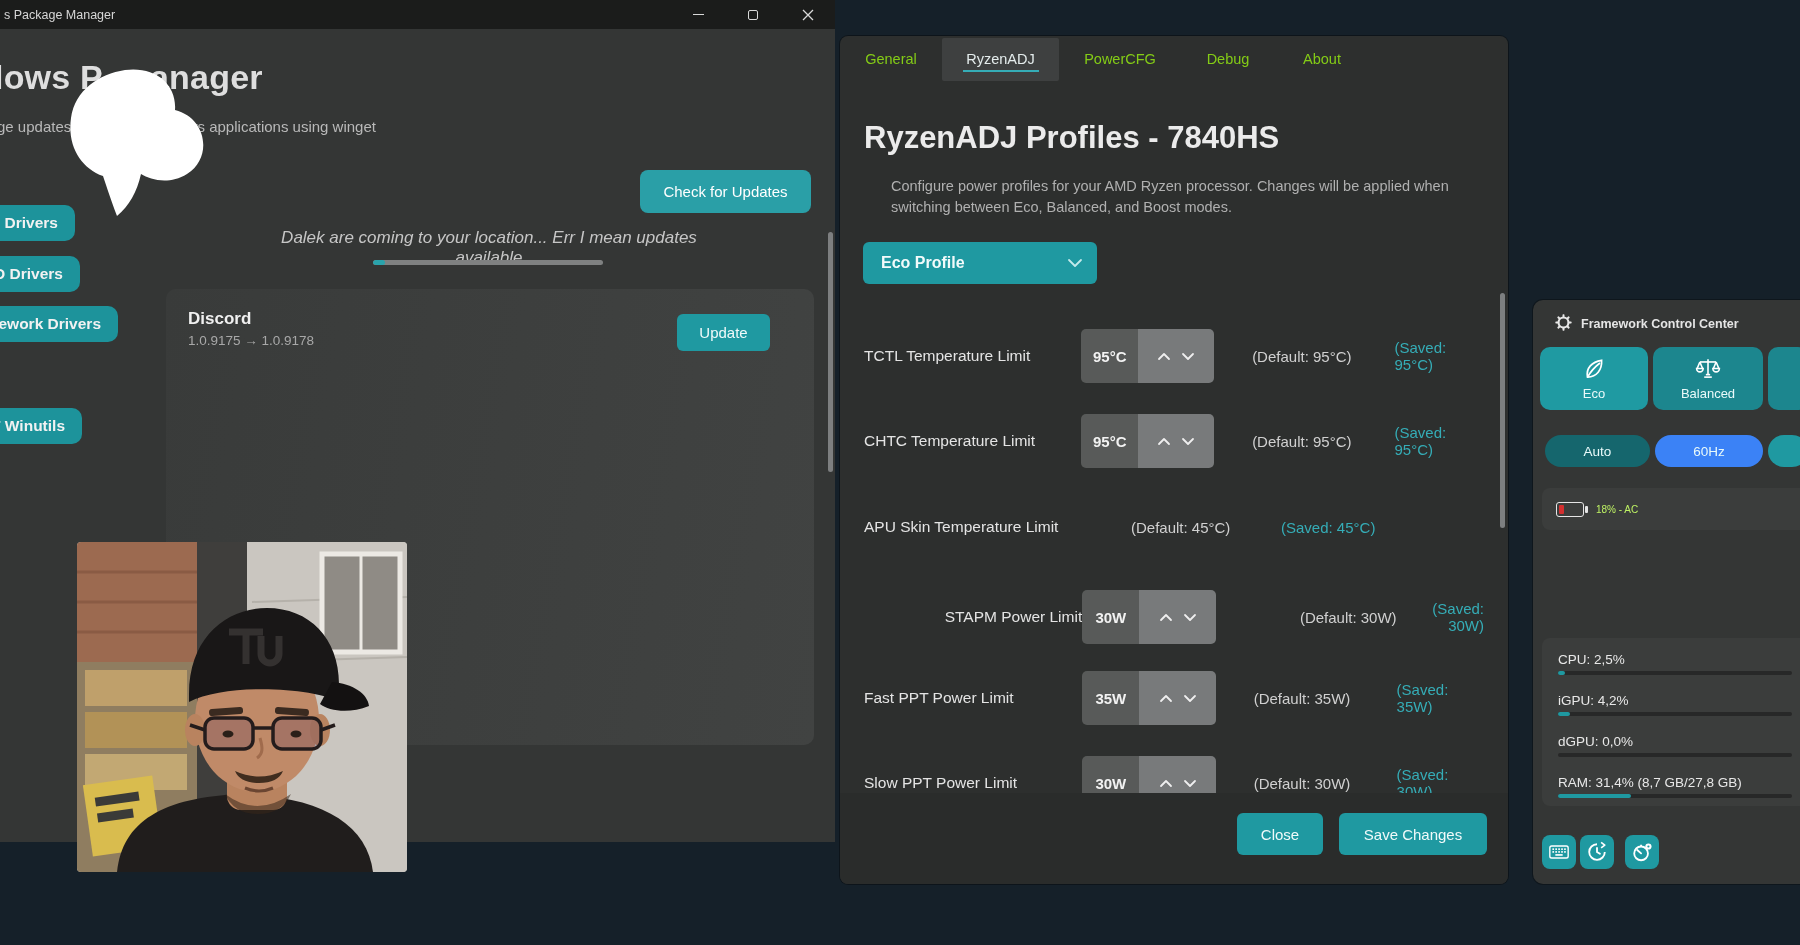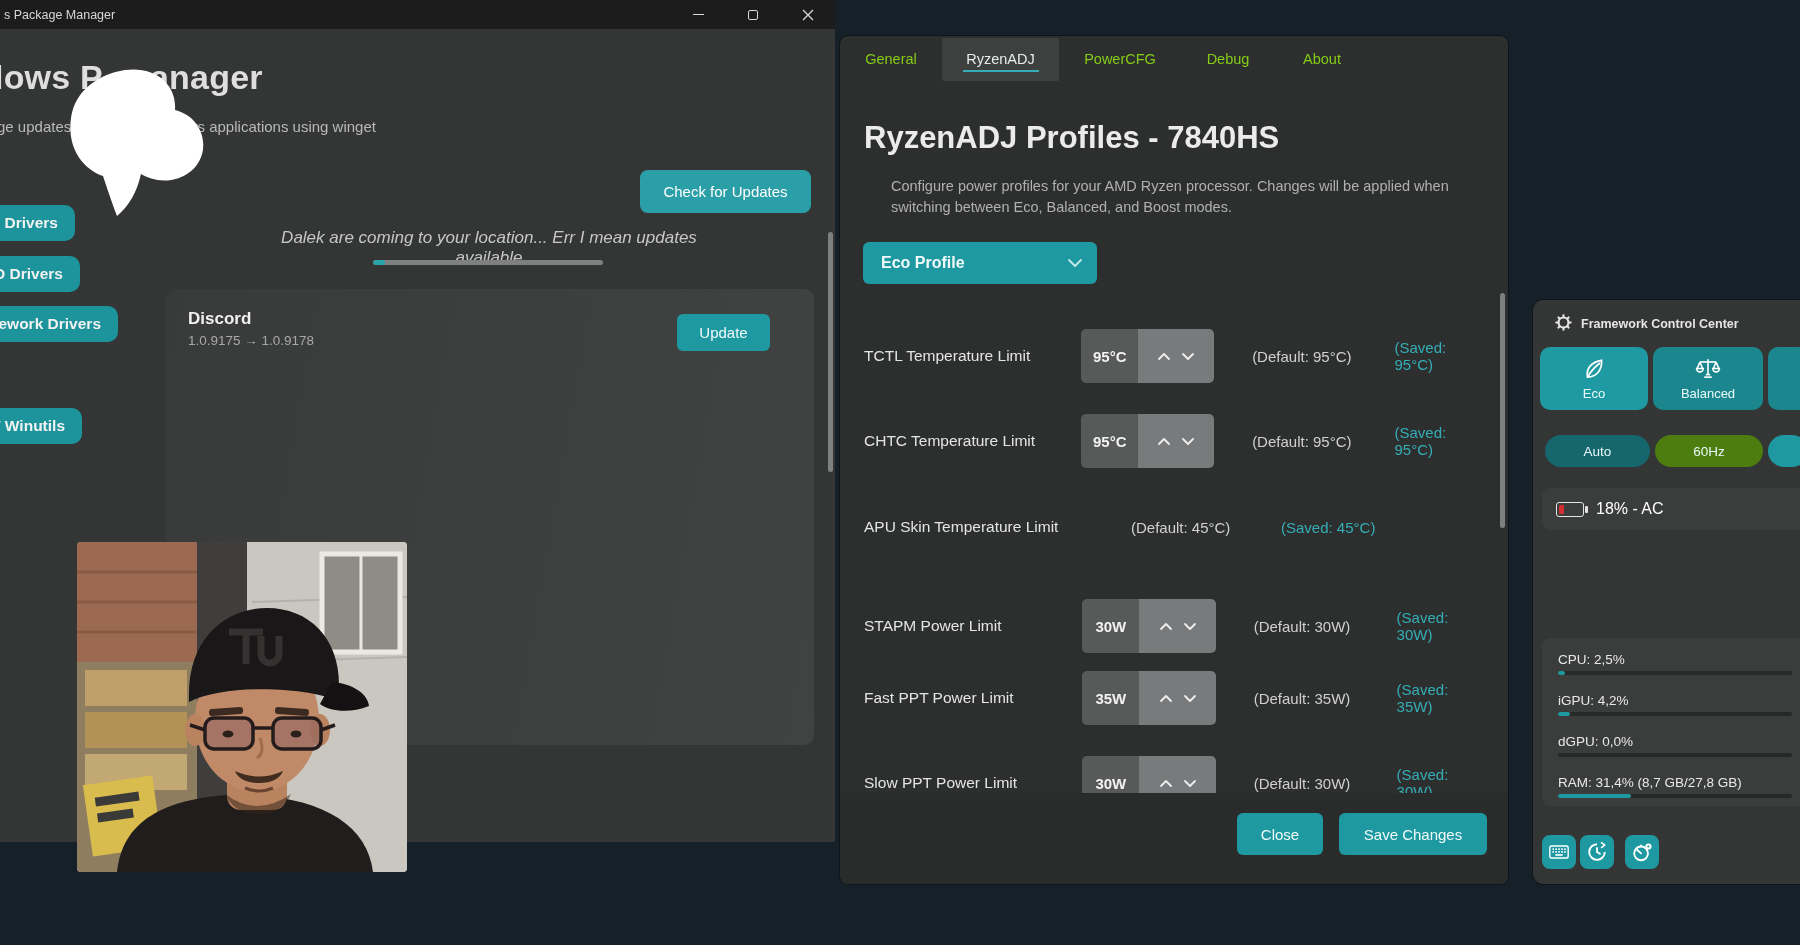--- a/index.html
+++ b/index.html
@@ -74,21 +74,21 @@
   #fcc-title { color:#e5e5e5; font-size:12.5px; font-weight:bold; }
   .mode-btn { position:absolute; top:47px; height:63px; border-radius:10px; border:none; font-family:inherit;
          color:#eafafa; font-size:13px; display:flex; flex-direction:column; align-items:center; justify-content:center; gap:4px; }
   .disp-btn { position:absolute; top:135px; height:32px; border-radius:16px; border:none; font-family:inherit;
          color:#e8fafa; font-size:13.5px; }
   .fcc-card { position:absolute; left:9px; right:0; background:#3b3d3c; border-radius:8px 0 0 8px; }
   #battery-card { top:188px; height:42px; display:flex; align-items:center; }
   .batt { position:relative; width:28px; height:15px; border:1.6px solid #e5e5e5; border-radius:3px; margin-left:14px; }
   .batt::after { content:""; position:absolute; right:-5px; top:3px; width:3px; height:7px; background:#e5e5e5; border-radius:1px; }
   .batt-fill { position:absolute; left:2px; top:2px; bottom:2px; background:#d32f2f; border-radius:1px; }
-  #battery-text { margin-left:12px; color:#ffffff; font-size:16px; }
+  #battery-text { margin-left:12px; color:#bef264; font-size:10px; }
   #brightness-card { top:253px; height:62px; }
   #brightness-label { position:absolute; left:25px; top:10px; font-size:11px; letter-spacing:.5px; color:#c9c9c9; }
   #brightness-slider { position:absolute; left:25px; right:10px; top:44px; height:5px; background:#5a5c5c; border-radius:3px; }
   #brightness-fill { height:100%; background:#1f99a1; border-radius:3px; }
   #brightness-thumb { position:absolute; left:95%; top:-2px; width:9px; height:9px; border-radius:50%; background:#25a5ad; }
   #stats-card { top:338px; height:168px; }
   .stat-label { position:absolute; left:16px; font-size:13.5px; color:#e8e8e8; }
   .stat-bar { position:absolute; left:16px; right:8px; height:4px; background:#272828; border-radius:2px; }
   .stat-fill { height:100%; background:#1f99a1; border-radius:2px; }
   .fcc-tool { position:absolute; top:535px; width:34px; height:34px; background:#1f99a1; border:none; border-radius:8px;
@@ -221,21 +221,21 @@
       <span class="srow-default">(Default: 95°C)</span>
       <span class="srow-saved">(Saved: 95°C)</span>
     </div>
 
     <div class="srow" style="top:174px;">
       <span class="srow-label">APU Skin Temperature Limit</span>
       <span class="srow-default">(Default: 45°C)</span>
       <span class="srow-saved">(Saved: 45°C)</span>
     </div>
 
-    <div class="srow" style="top:273px;">
+    <div class="srow" style="top:264px;text-align:right;">
       <span class="srow-label">STAPM Power Limit</span>
       <div class="spinner">
         <div class="spin-val">30W</div>
         <div class="spin-btns">
           <span class="spin-btn">
               <svg width="14" height="9" viewBox="0 0 14 9">
                 <polyline points="2,7 7,2 12,7" fill="none" stroke="#efefef" stroke-width="1.8" stroke-linecap="round" stroke-linejoin="round"></polyline>
               </svg>
             </span>
           <span class="spin-btn">
@@ -334,21 +334,21 @@
   <button class="mode-btn" style="left:7px; width:108px; background:#1f9aa2;">
     <svg width="26" height="26" viewBox="0 0 24 24" fill="none" stroke="#fff" stroke-width="1.6">
       <path d="M19 4 C10 5.5 4.5 11 6 19.5 C14.5 19 19.5 13 19 4 Z"></path>
       <path d="M6 19.5 C9.5 13.5 13.5 9.5 17.5 6.5"></path>
     </svg>
     <span>Eco</span>
   </button>
   <button class="mode-btn" style="left:235px; width:40px; background:#1c868e;"></button>
 
   <button class="disp-btn" style="left:12px; width:105px; background:#15666d;">Auto</button>
-  <button class="disp-btn" style="left:122px; width:108px; background:#4d7c0f;">60Hz</button>
+  <button class="disp-btn" style="left:122px; width:108px; background:#3b82f6;">60Hz</button>
   <button class="disp-btn" style="left:235px; width:40px; background:#1f99a1;"></button>
 
   <div class="fcc-card" id="battery-card">
     <div class="batt">
       <div class="batt-fill" style="width: 18%;"></div>
     </div>
     <span id="battery-text">18% - AC</span>
   </div>
 
 

